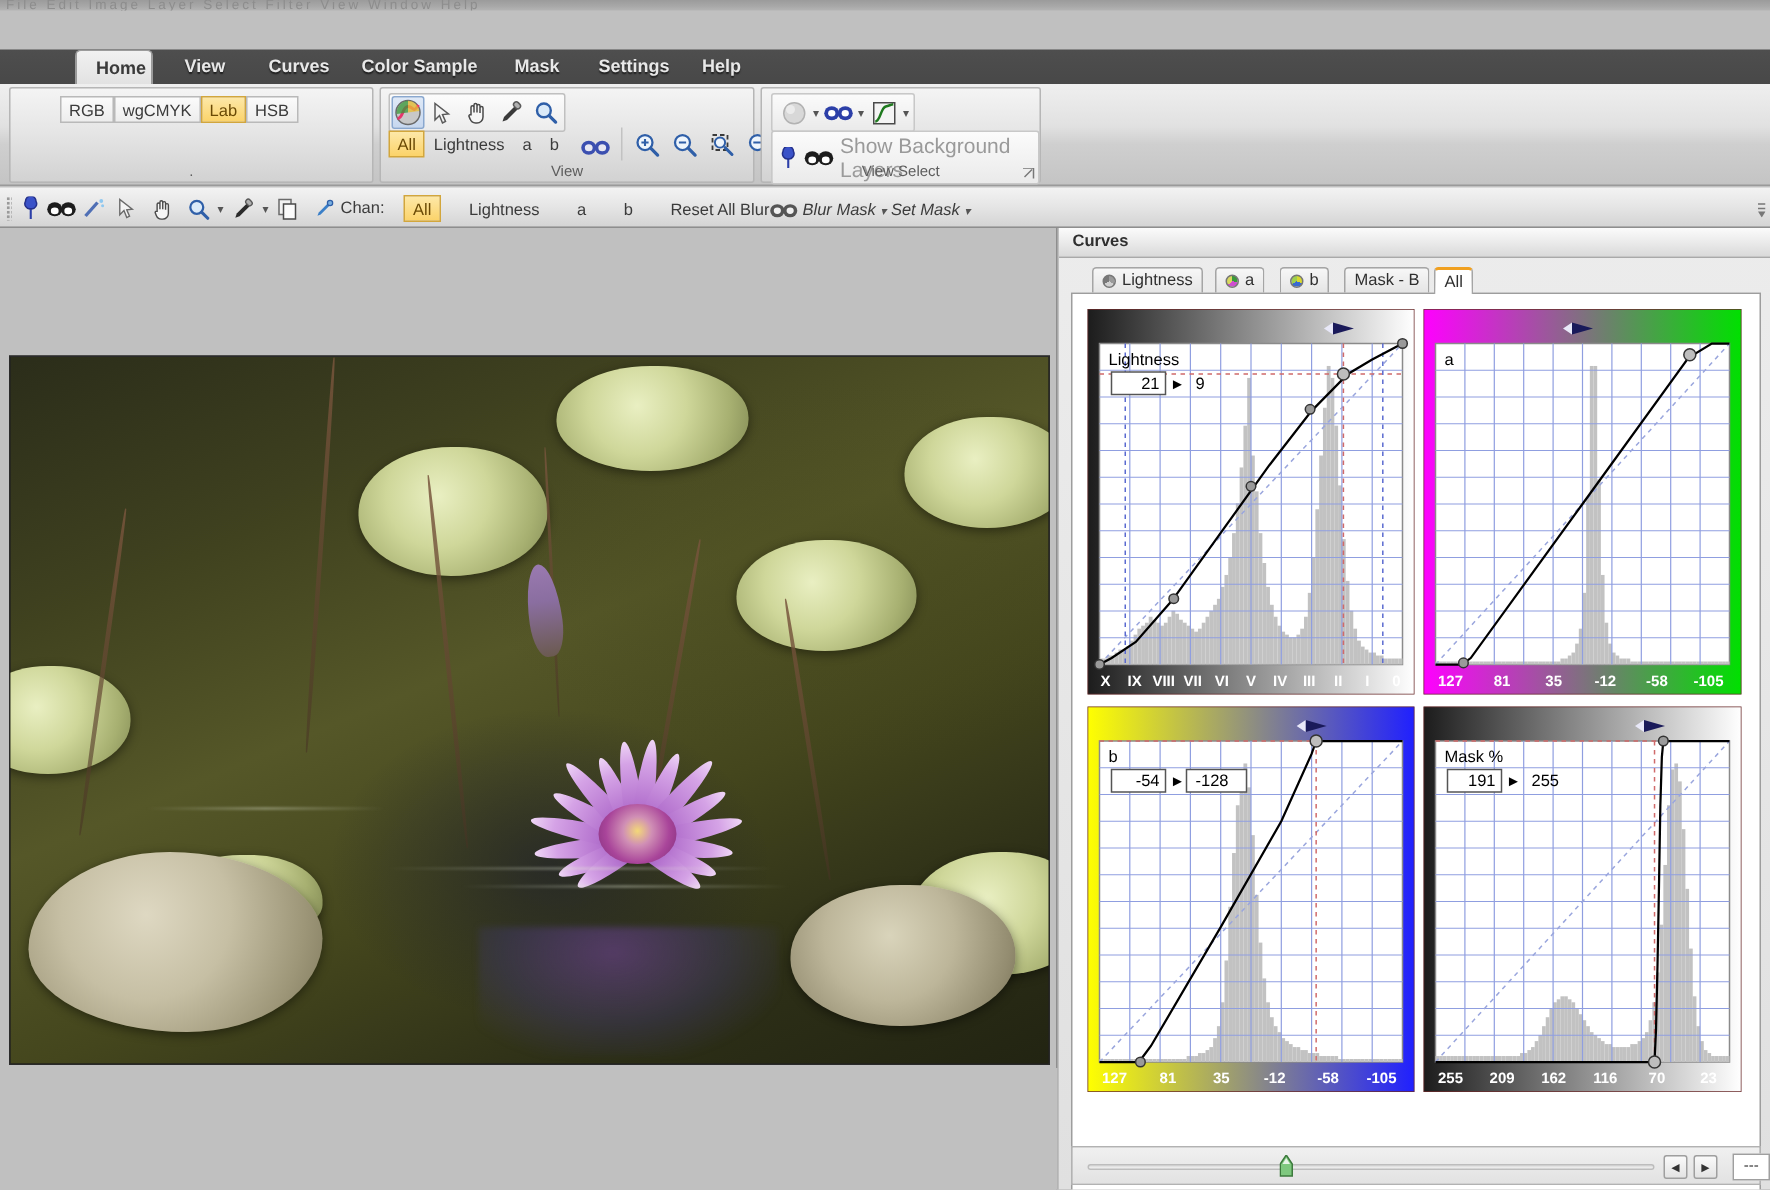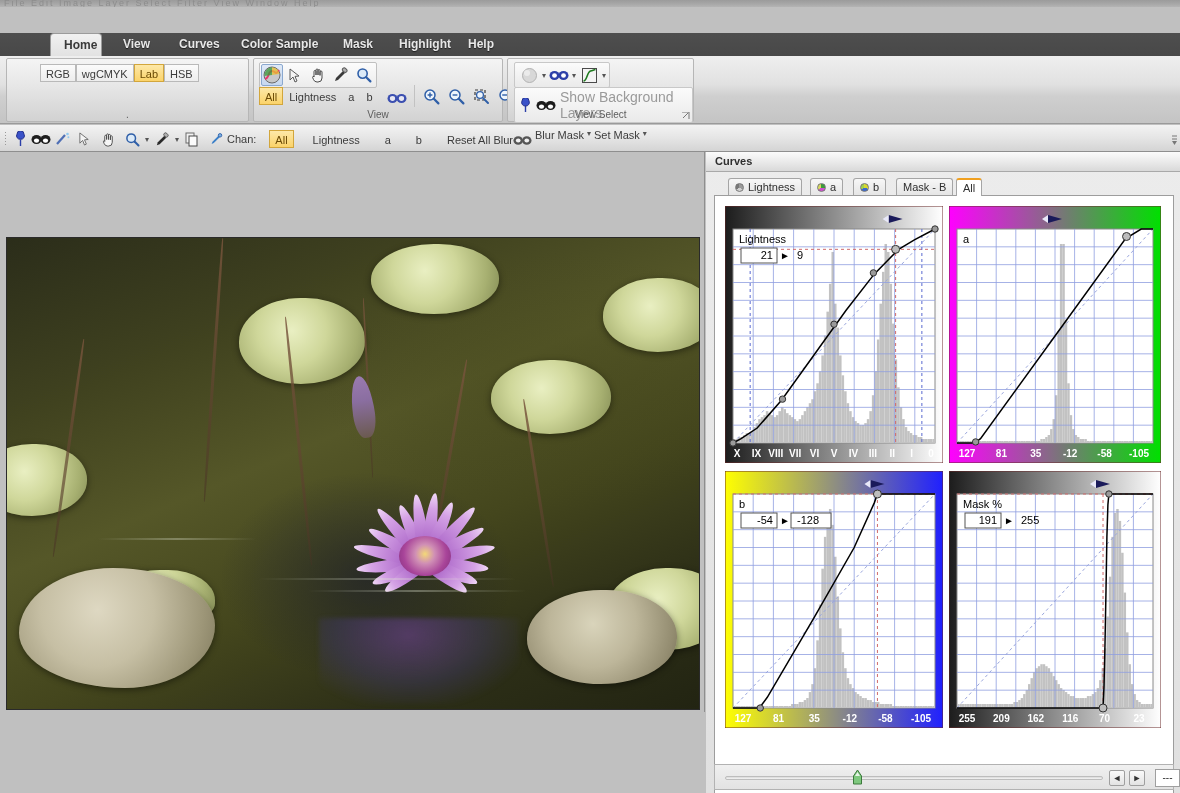--- a/index.html
+++ b/index.html
@@ -275,21 +275,21 @@
     <div class="ghost">File Edit Image Layer Select Filter View Window Help</div>
   </div>
 
 
   <div class="ribbon-tabs">
     <div class="rtab active" style="left:50px;width:52px;">Home</div>
     <div class="rtab" style="left:110px;">View</div>
     <div class="rtab" style="left:166px;">Curves</div>
     <div class="rtab" style="left:228px;">Color Sample</div>
     <div class="rtab" style="left:330px;">Mask</div>
-    <div class="rtab" style="left:386px;">Highlight</div>
+    <div class="rtab" style="left:386px;">Settings</div>
     <div class="rtab" style="left:455px;">Help</div>
   </div>
 
   <div class="ribbon">
 
     <div class="rgroup" style="left:6px;width:243px;">
       <div style="position:absolute;left:6px;top:5px;padding-left:27px;">
         <span class="chip">RGB</span><span class="chip">wgCMYK</span><span class="chip on">Lab</span><span class="chip">HSB</span>
       </div>
       <div class="rgroup-label">.</div>
@@ -492,21 +492,21 @@
       </span>
     </div>
     <div style="position:absolute;left:227px;top:5px;display:flex;align-items:center;gap:13px;">
       <span class="tb-label">Chan:</span>
       <span class="chip on">All</span>
       <span class="chip flat">Lightness</span>
       <span class="chip flat">a</span>
       <span class="chip flat">b</span>
       <span class="chip flat">Reset All Blur</span>
     </div>
-    <div style="position:absolute;left:512px;top:4px;display:flex;gap:3px;">
+    <div style="position:absolute;left:512px;top:4px;display:flex;align-items:center;gap:3px;font-style:italic;">
       <span class="iconbtn" style="width:20px;">
         <svg width="19" height="13" viewBox="0 0 20 13">
             <ellipse cx="5.5" cy="6.5" rx="5" ry="4.6" fill="#555"></ellipse>
             <ellipse cx="14.5" cy="6.5" rx="5" ry="4.6" fill="#555"></ellipse>
             <ellipse cx="5.5" cy="6.5" rx="2.5" ry="2.2" fill="#f0f0f0"></ellipse>
             <ellipse cx="14.5" cy="6.5" rx="2.5" ry="2.2" fill="#f0f0f0"></ellipse>
           </svg>
       </span>
       <span class="tb-label">Blur Mask</span>
       <span class="caret-sm">▾</span>

